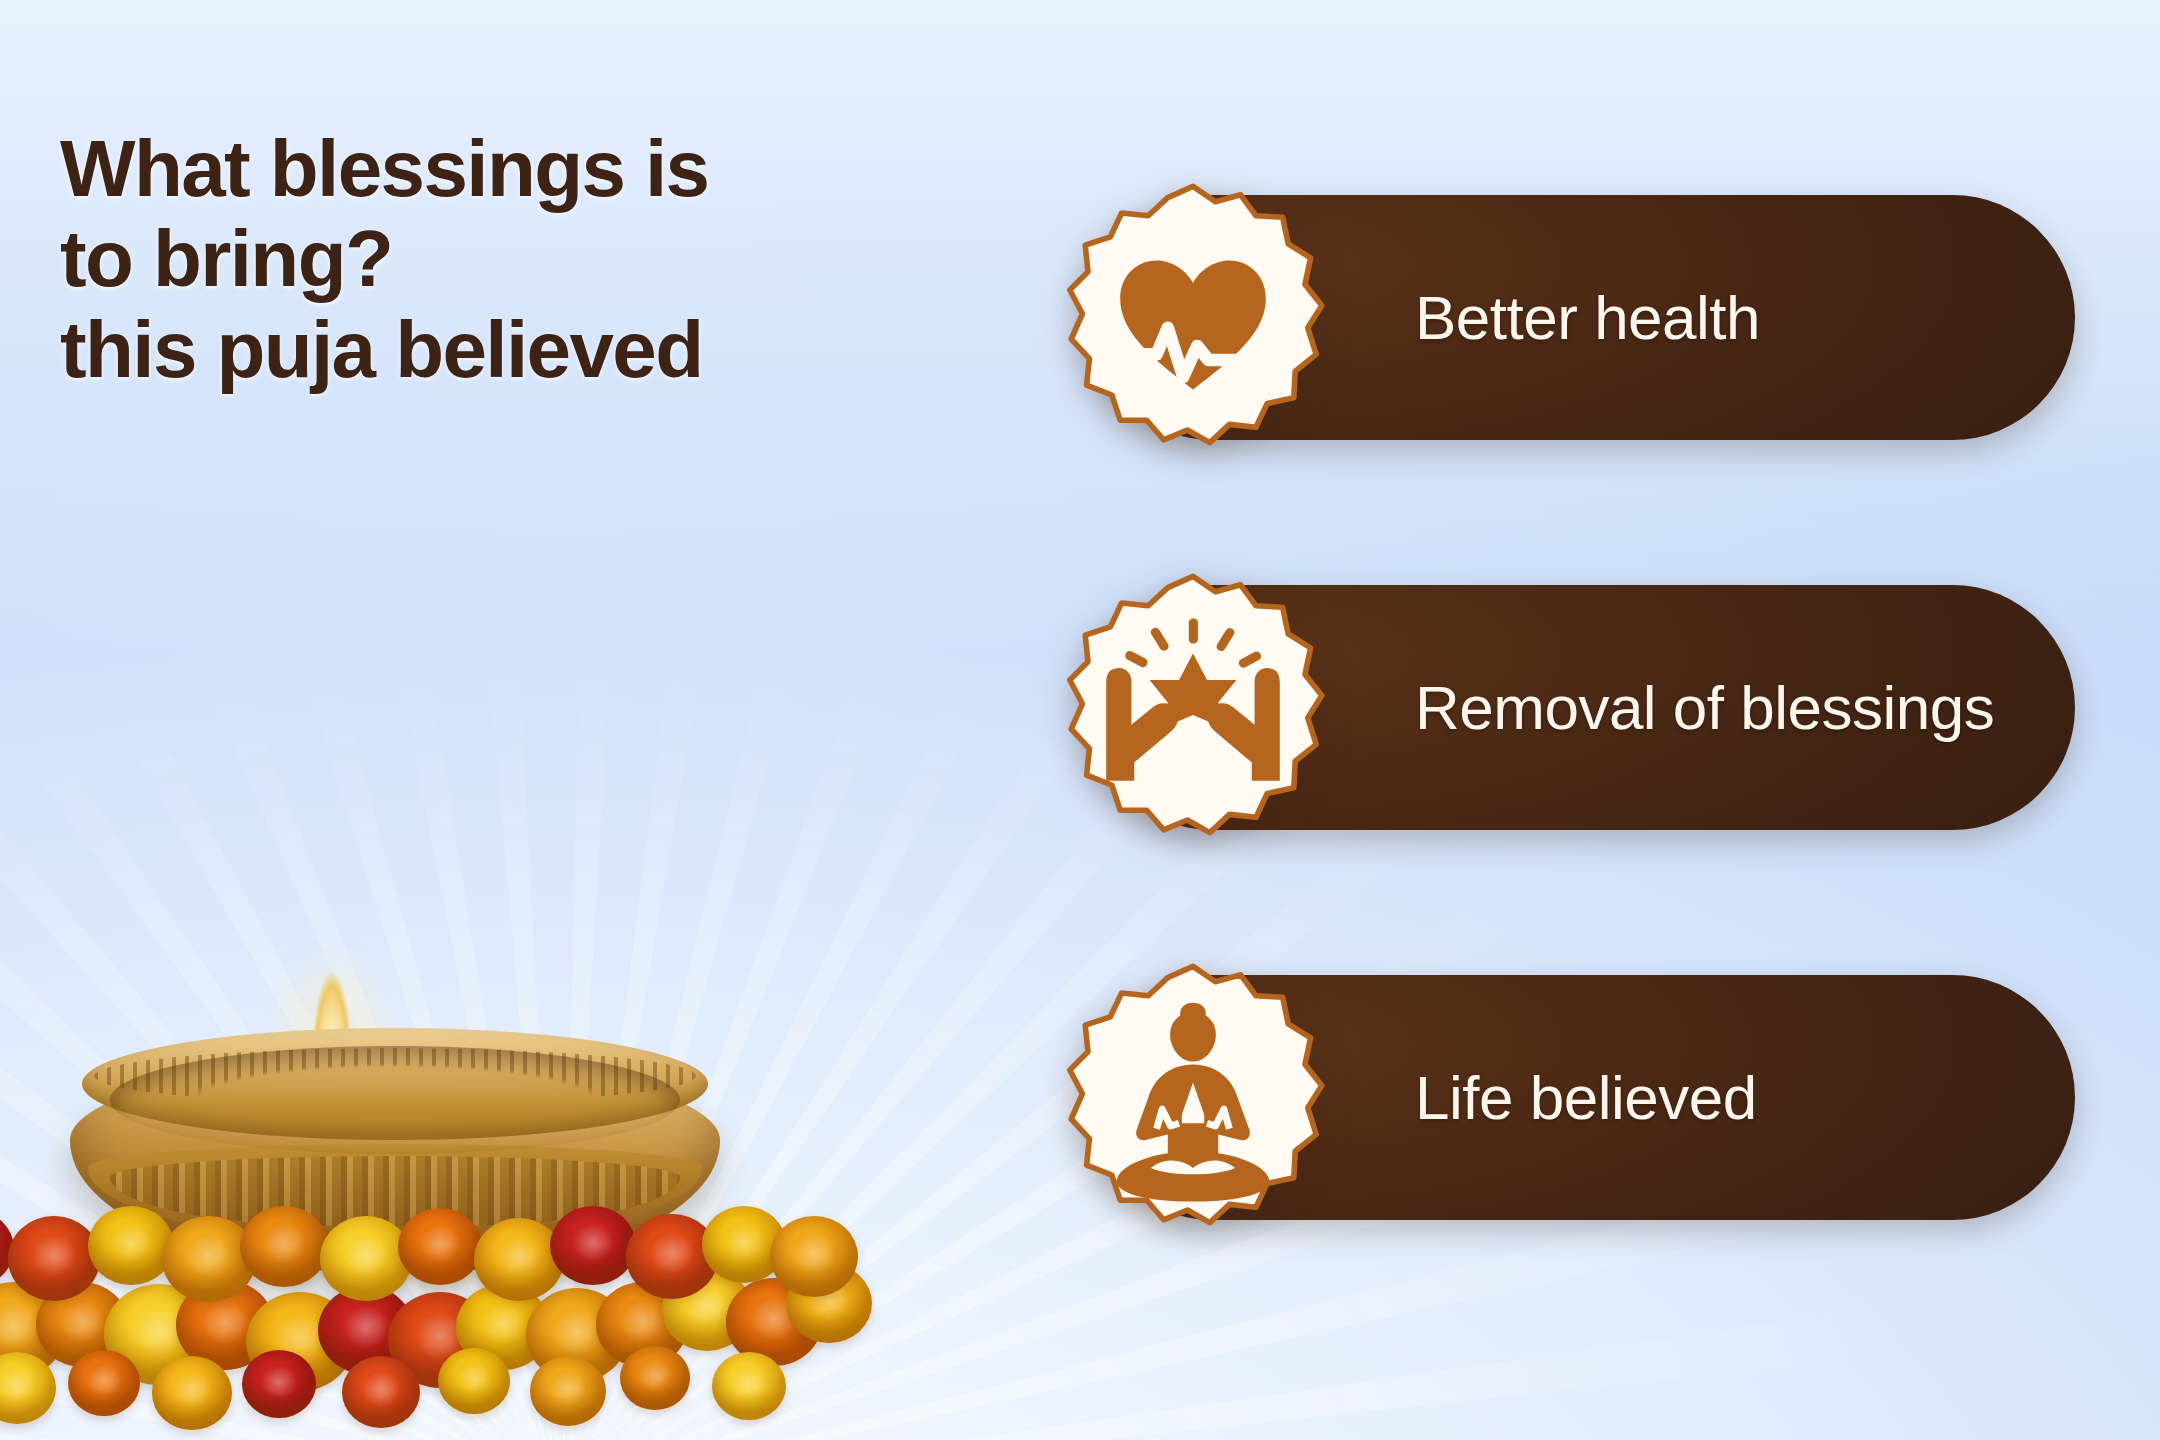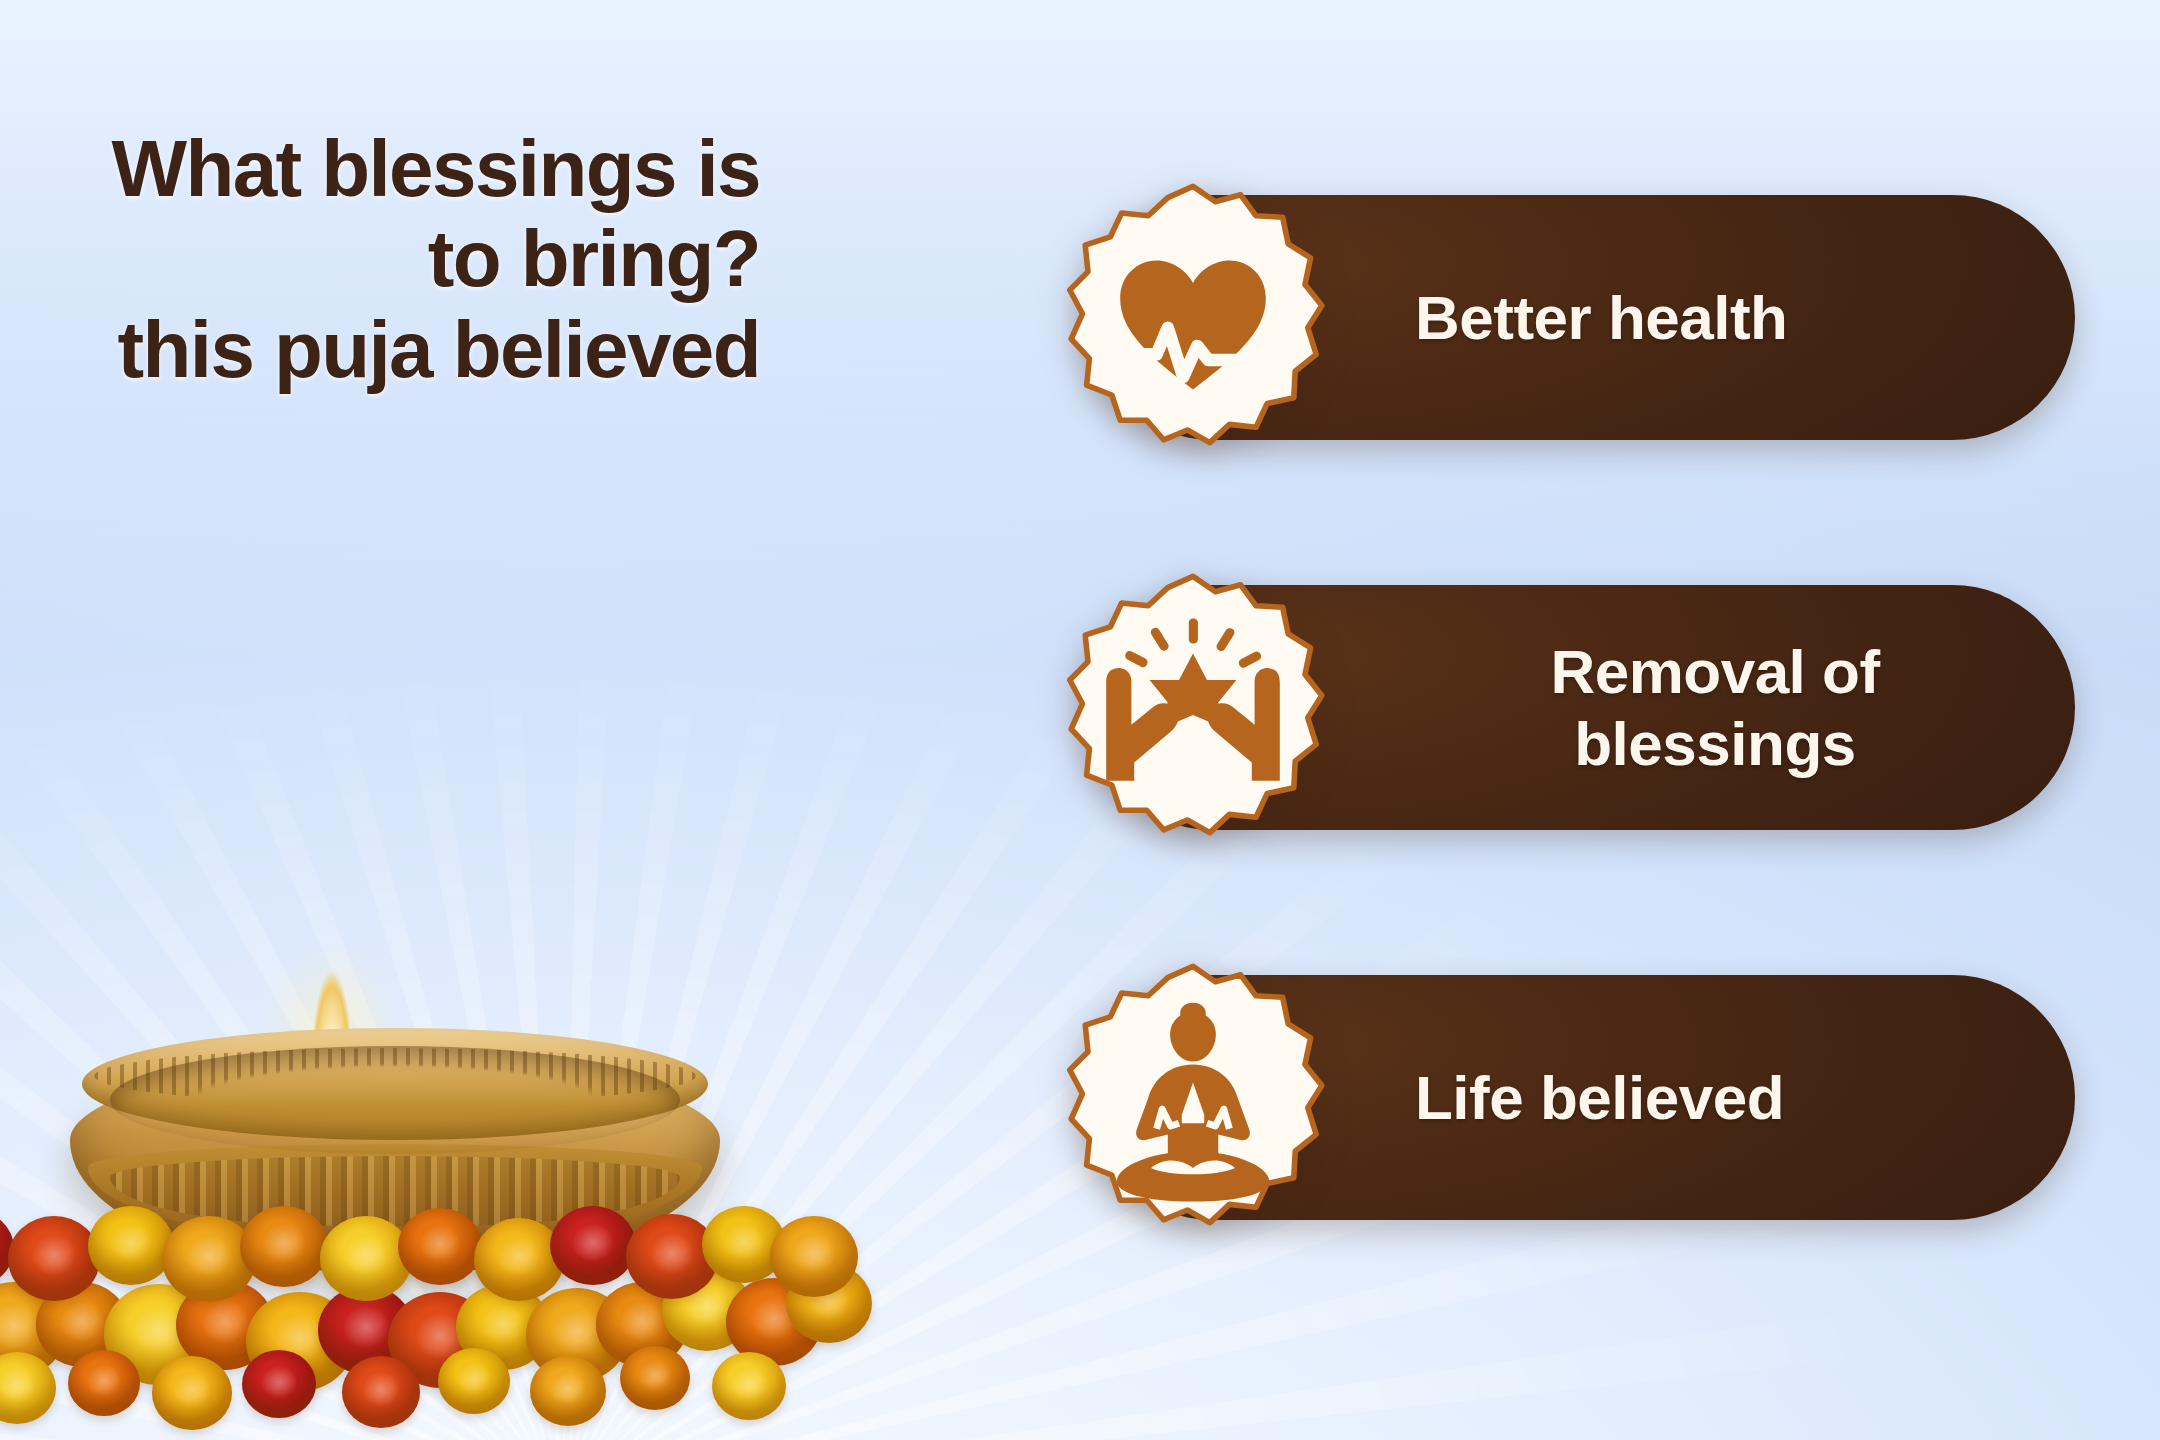--- a/index.html
+++ b/index.html
@@ -34,21 +34,21 @@
   }
 
   
   #headline{
     position:absolute; left:60px; top:124px; width:700px;
     color:#3d2315;
     font-size:80px; font-weight:700; line-height:1.13;
     letter-spacing:-1.6px;
     text-shadow:0 2px 5px rgba(255,255,255,.75);
   }
-  #headline .hl-line{ display:block; white-space:nowrap;text-align:right; }
+  #headline .hl-line{ display:block; white-space:nowrap; }
 
   
   #lamp-scene{ position:absolute; left:-40px; bottom:0; width:920px; height:640px; }
 
   .flame{
     position:absolute; left:352px; bottom:322px;
     width:40px; height:168px;
     background:radial-gradient(52% 62% at 50% 74%, #fffdf2 0%, #fdf0c4 36%, #f7dd94 62%, #eec863 84%, rgba(236,196,90,0) 100%);
     border-radius:50% 50% 46% 46% / 74% 74% 26% 26%;
     filter:blur(.7px);
@@ -120,21 +120,21 @@
   .pill{
     position:absolute; left:1090px; width:985px; height:245px;
     border-radius:124px;
     background:
       radial-gradient(120% 180% at 18% 28%, #5a3218 0%, #4a2814 34%, #3d2112 66%, #321a0e 100%);
     box-shadow:0 12px 30px rgba(60,32,14,.24);
     display:flex; align-items:center;
   }
   .pill-label{
     color:#fdf6ec;
-    font-size:62px; font-weight:700; line-height:1.16;
+    font-size:62px; font-weight:400; line-height:1.16;
     letter-spacing:-.5px;
     margin-left:325px; max-width:600px;
     text-shadow:0 2px 4px rgba(0,0,0,.28);
     text-align:center;
   }
 
   .badge{
     position:absolute; left:1053px; width:280px; height:280px;
     display:flex; align-items:center; justify-content:center;
     filter:drop-shadow(0 8px 16px rgba(60,32,14,.26));

